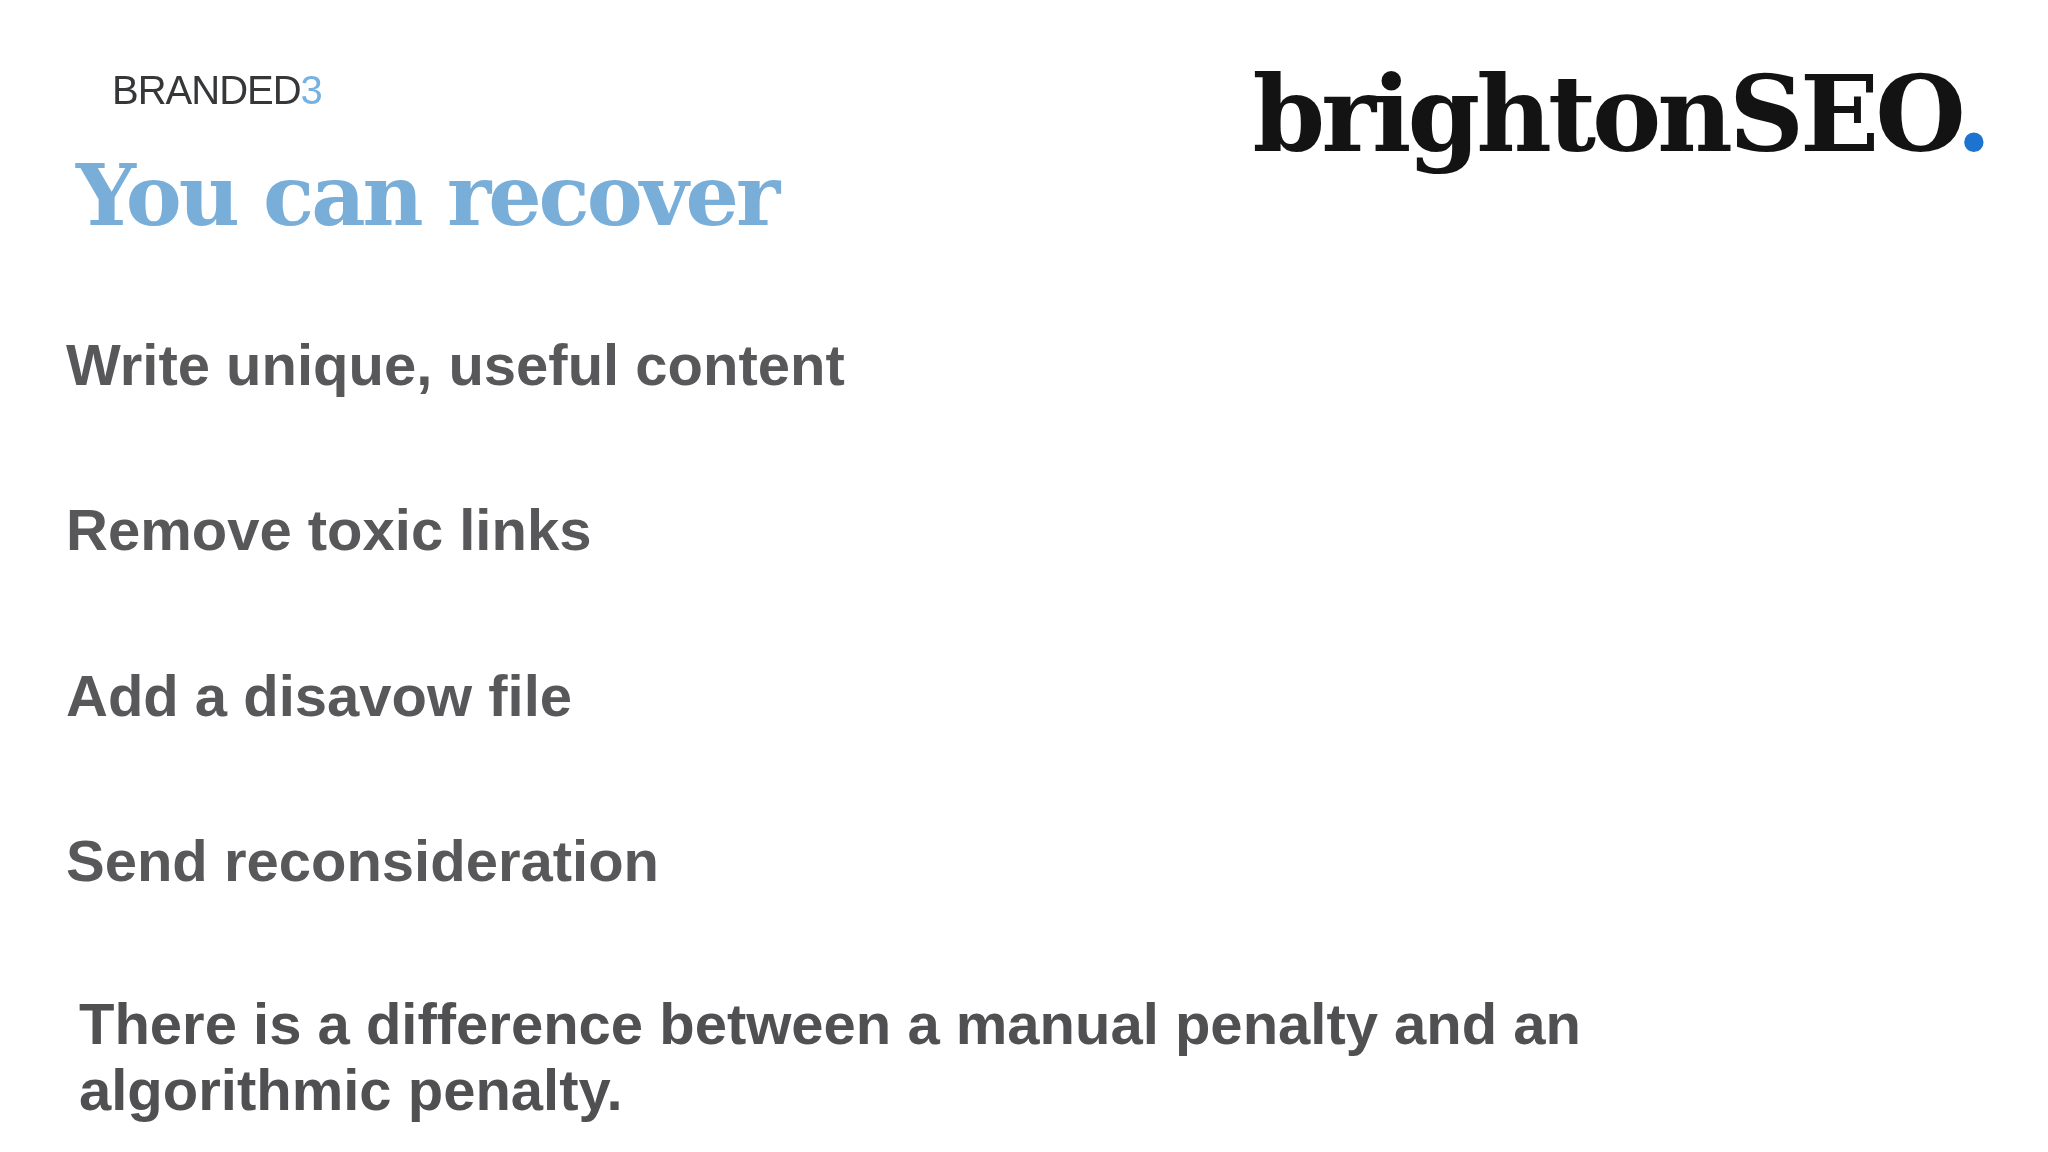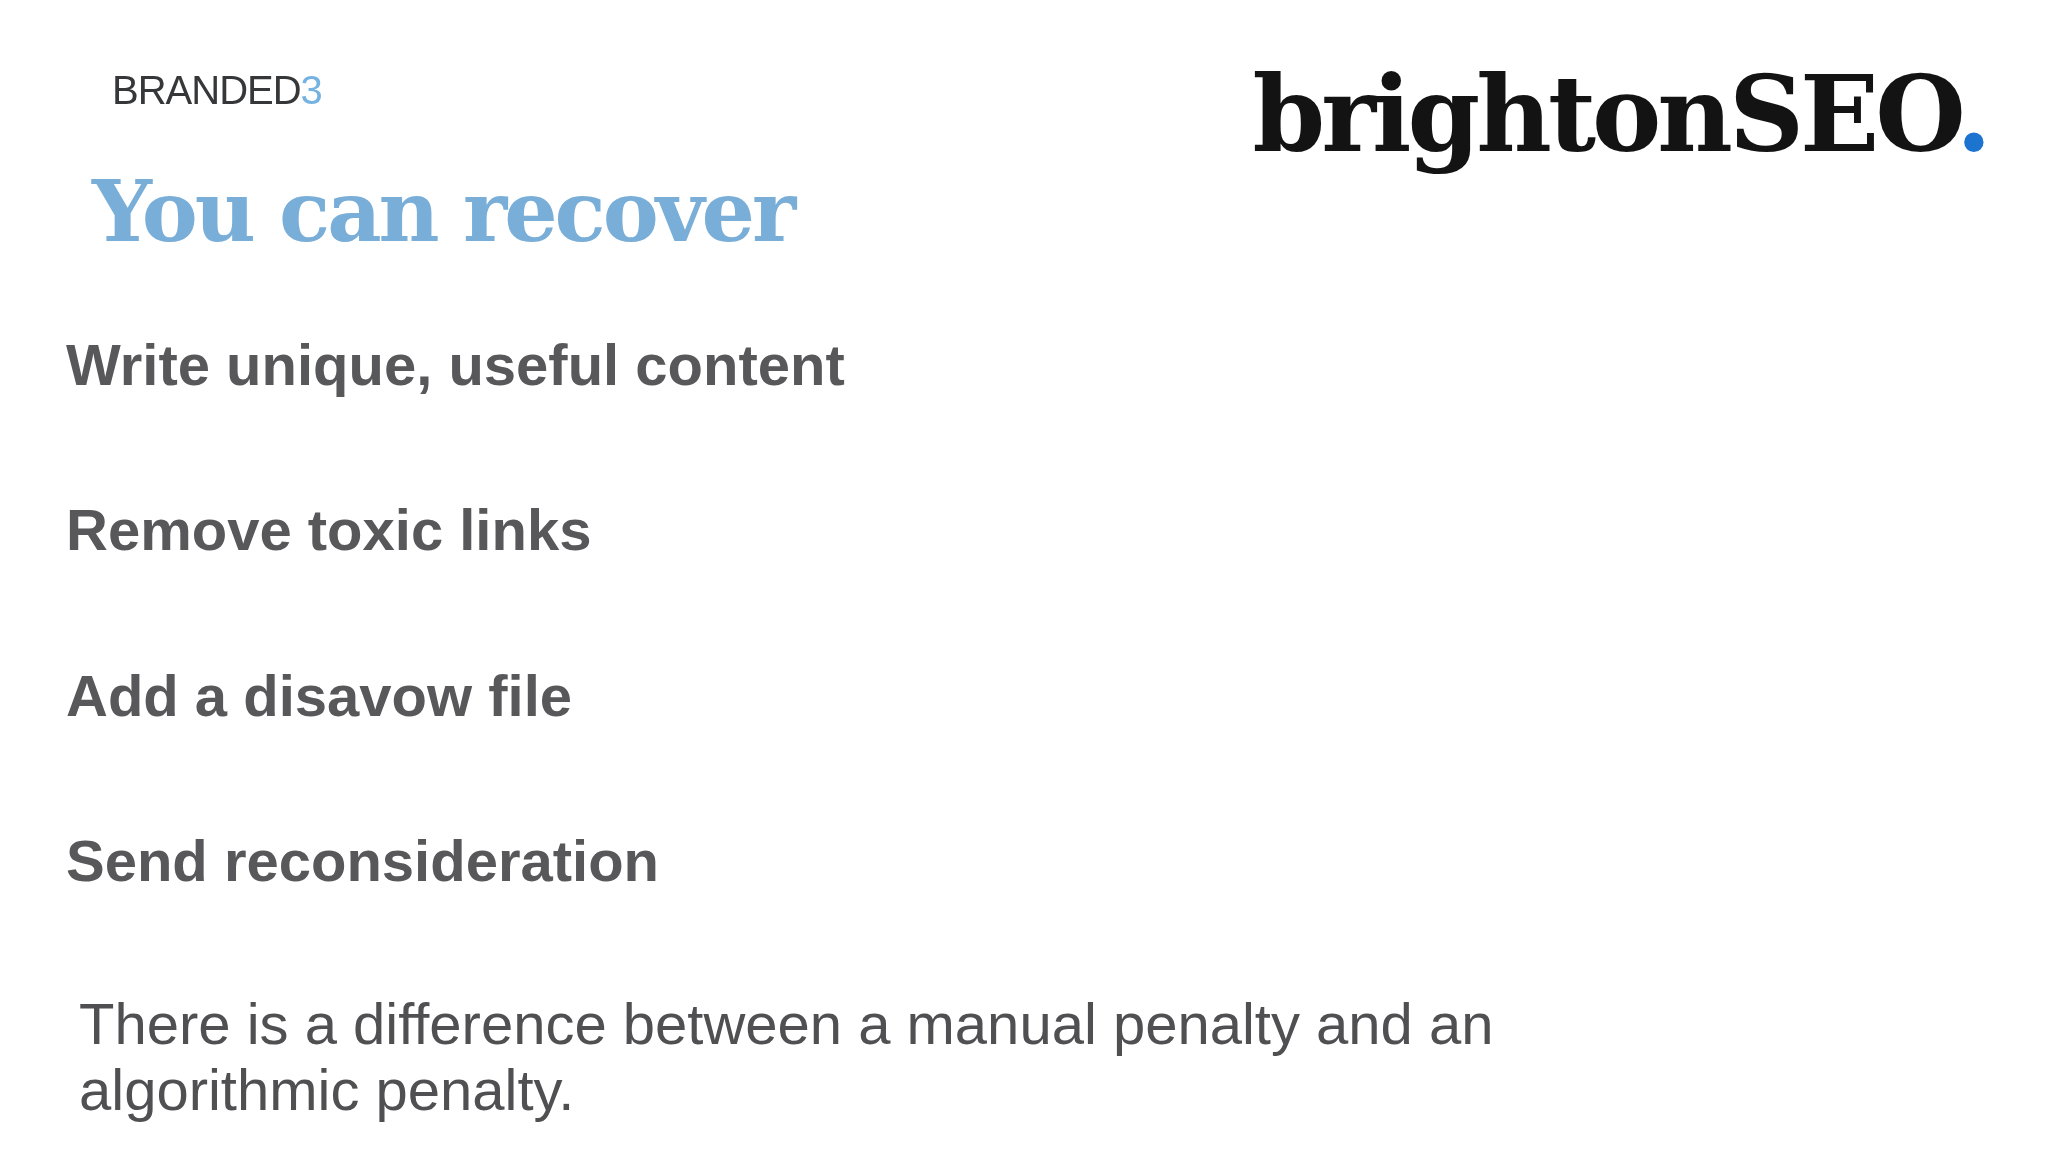--- a/index.html
+++ b/index.html
@@ -39,21 +39,21 @@
     font-family:"DejaVu Serif","Liberation Serif",serif;
     font-weight:700;font-size:104px;line-height:1.1;
     letter-spacing:-4px;
     color:var(--brighton-text);
     white-space:nowrap;
   }
   .brightonseo .dot{color:var(--brighton-dot);}
 
   
   .title{
-    position:absolute;left:76px;top:146px;margin:16px;
+    position:absolute;left:76px;top:146px;margin:0;
     font-family:"DejaVu Serif","Liberation Serif",serif;
     font-weight:700;font-size:84px;line-height:1.2;
     letter-spacing:-3px;
     color:var(--title-color);
     white-space:nowrap;
   }
 
   
   .bullet{
     position:absolute;left:66px;
@@ -62,21 +62,21 @@
     white-space:nowrap;
   }
   .bullet.b1{top:330px;}
   .bullet.b2{top:495px;}
   .bullet.b3{top:661px;}
   .bullet.b4{top:826px;text-align:right;}
 
   
   .emphasis{
     position:absolute;left:79px;top:991px;
-    font-size:58px;line-height:1.13;font-weight:400;
+    font-size:58px;line-height:1.13;font-weight:700;
     color:var(--emphasis-text);
     white-space:nowrap;
   }
 </style>
 </head>
 <body>
 
 <div class="slide">
 
   <div class="branded3">

